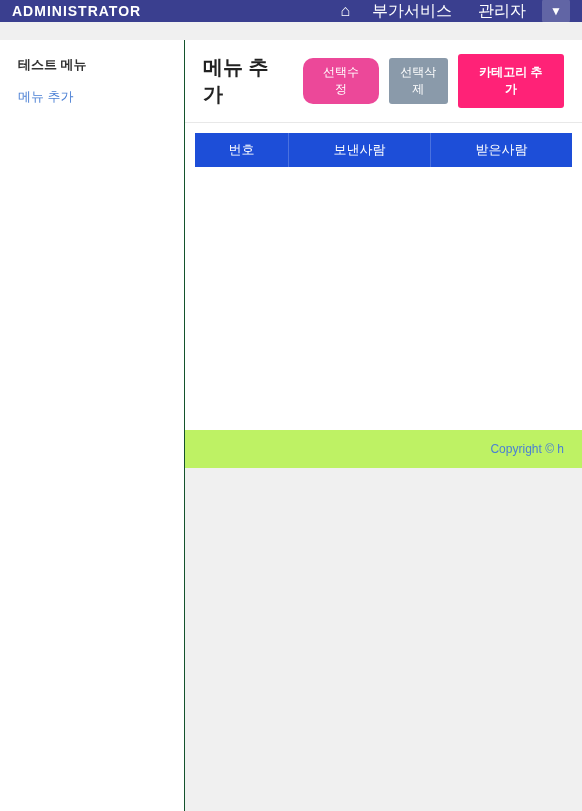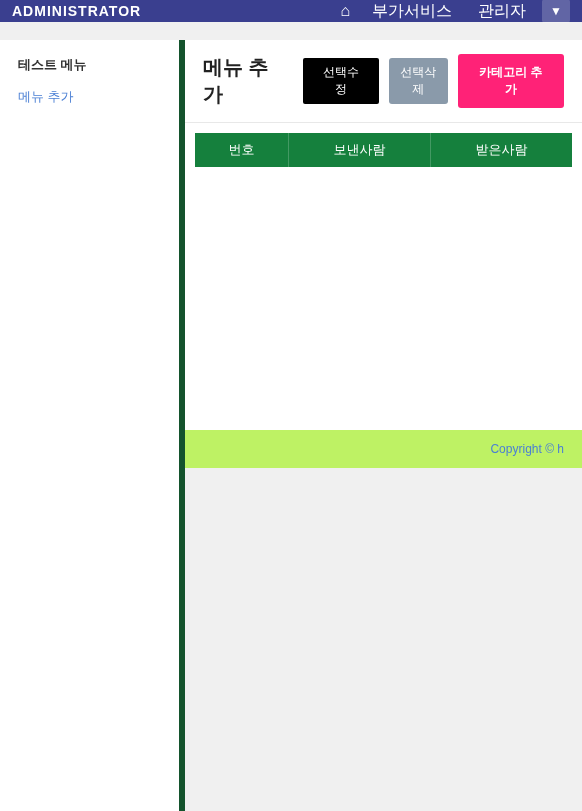--- a/index.html
+++ b/index.html
@@ -68,21 +68,21 @@
     .layout {
       display: flex;
       margin-top: 40px;
       min-height: 771px;
     }
 
     
     .sidebar {
       width: 185px;
       background: white;
-      border-right: 6px solid #14532d;
+      border-right: 1px solid #14532d;
       min-height: 771px;
       flex-shrink: 0;
     }
     .sidebar-section-title {
       padding: 16px 18px 8px 18px;
       font-size: 13px;
       font-weight: bold;
       color: #333;
     }
     .sidebar-item {
@@ -116,25 +116,25 @@
       gap: 10px;
       border-bottom: 1px solid #e8e8e8;
     }
     .page-title {
       font-size: 20px;
       font-weight: bold;
       color: #222;
       margin-right: 6px;
     }
     .btn-edit {
-      background: #000000;
+      background: #ec4899;
       color: white;
       border: none;
       padding: 6px 14px;
-      border-radius: 2px;
+      border-radius: 10px;
       font-size: 12px;
       cursor: pointer;
       font-family: inherit;
     }
     .btn-delete {
       background: #8a9aaa;
       color: white;
       border: none;
       padding: 6px 6px;
       border-radius: 3px;
@@ -157,21 +157,21 @@
     
     .table-container {
       padding: 0 10px 20px 10px;
     }
     table {
       width: 100%;
       border-collapse: collapse;
       margin-top: 10px;
     }
     thead tr {
-      background: #15803d;
+      background: #1d4ed8;
       padding-left: 32px;
     }
     thead th {
       color: white;
       padding: 8px 12px;
       text-align: center;
       font-size: 13px;
       font-weight: normal;
       border-right: 1px solid rgba(255,255,255,0.2);
     }

